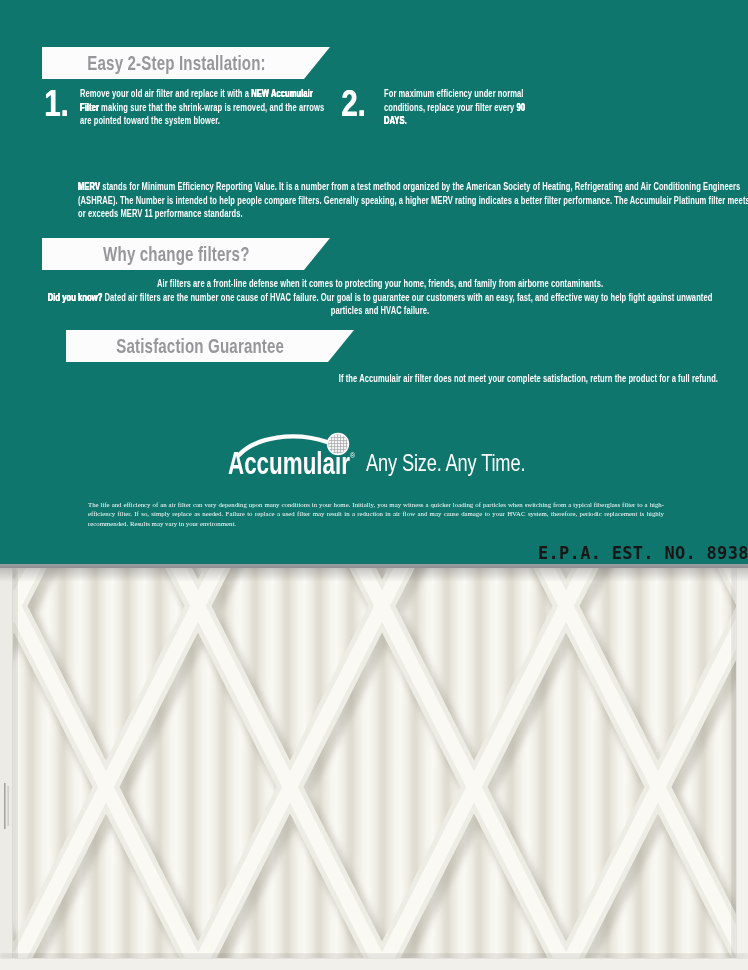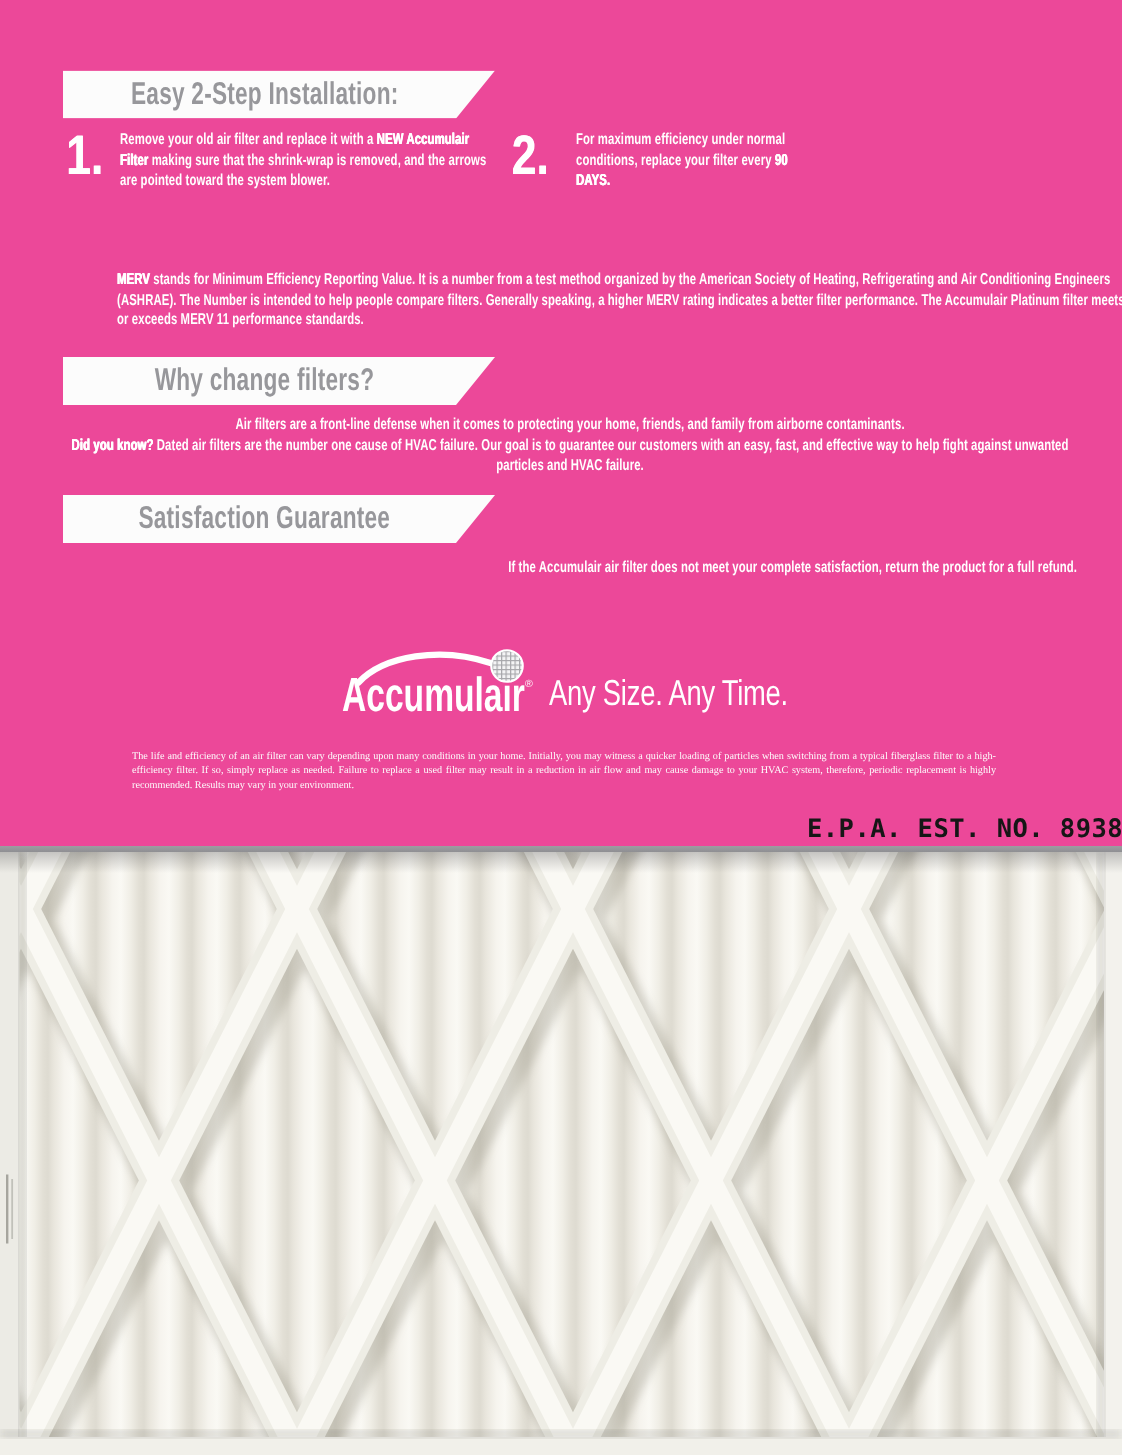--- a/index.html
+++ b/index.html
@@ -1,18 +1,18 @@
 <!DOCTYPE html>
 <html><head>
 <meta charset="utf-8">
 <style>
   html,body { margin:0; padding:0; background:#888; }
   .stage {
     position:relative; width:748px; height:970px; overflow:hidden;
-    background:#ec4899;
+    background:#0f766e;
     font-family:"Liberation Sans", sans-serif;
     -webkit-font-smoothing:antialiased;
   }
   
   .banner {
     position:absolute; left:42px; width:288px; height:32px;
     background:#fcfcfc;
     clip-path:polygon(0 0, 100% 0, calc(100% - 26px) 100%, 0 100%);
     display:flex; align-items:center; justify-content:center;
   }
@@ -80,21 +80,21 @@
   <div class="banner" style="top:238px;">
     <span class="banner-title">Why change filters?</span>
   </div>
   <div class="para" style="left:42px; top:277px; width:676px;text-align:center;">
     <div class="cond-l">
       <div><span>Air filters are a front-line defense when it comes to protecting your home, friends, and family from airborne contaminants.</span></div>
       <div><span class="seg-b">Did you know?</span><span> Dated air filters are the number one cause of HVAC failure. Our goal is to guarantee our customers with an easy, fast, and effective way to help fight against unwanted particles and HVAC failure.</span></div>
     </div>
   </div>
 
-  <div class="banner" style="top:330px;">
+  <div class="banner" style="top:330px;margin-left:24px;">
     <span class="banner-title">Satisfaction Guarantee</span>
   </div>
   <div class="para" style="left:42px; top:372px; width:676px;text-align:right;">
     <div class="cond-l">If the Accumulair air filter does not meet your complete satisfaction, return the product for a full refund.</div>
   </div>
 
   <svg class="logo-svg" width="140" height="54" viewBox="0 0 140 54">
     <defs>
       <pattern id="meshp" width="3" height="3" patternUnits="userSpaceOnUse">
         <rect width="3" height="3" fill="#f4f4f5"></rect>

